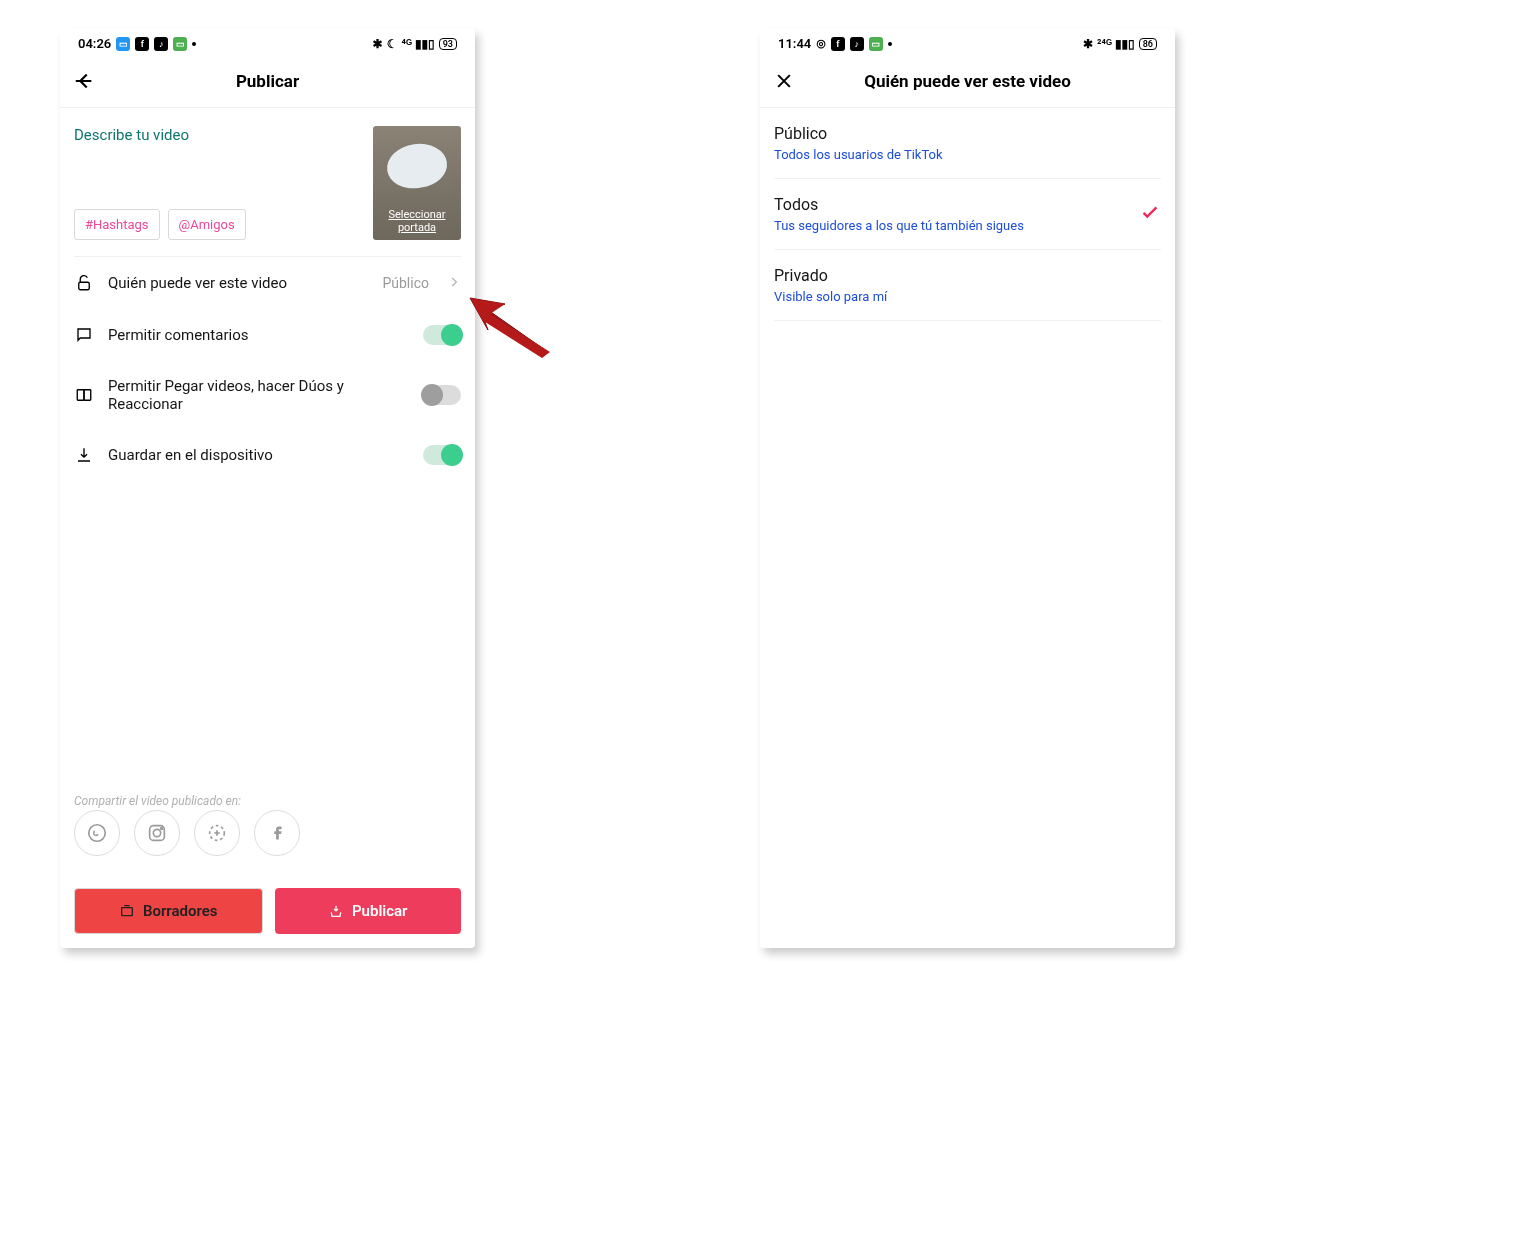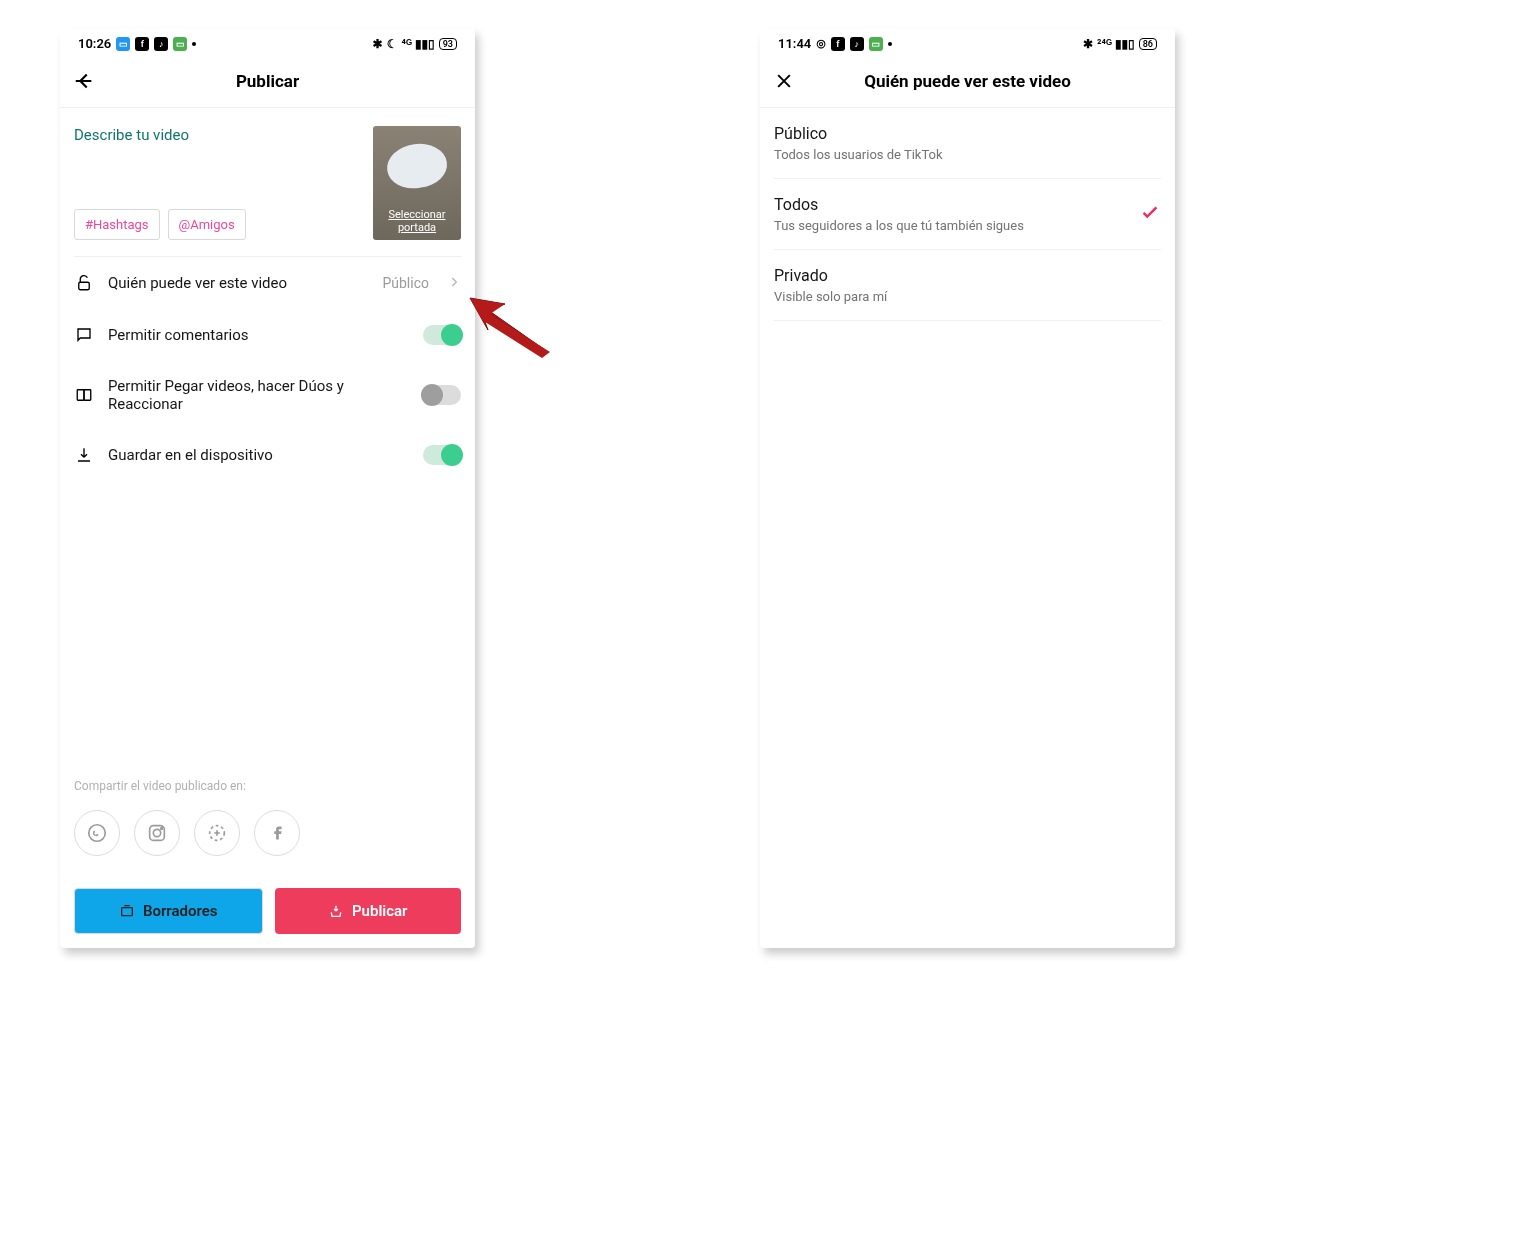--- a/index.html
+++ b/index.html
@@ -129,21 +129,21 @@
   right:-2px; top:-1px;
 }
 .toggle.off { background:#dcdcdc; }
 .toggle.off .knob { background:#9e9e9e; left:-2px; right:auto; }
 
 .share-section {
   position: absolute;
   bottom: 92px;
   left: 14px; right:14px;
 }
-.share-label { color:#b1b1b1; font-size:12px; margin-bottom:17px; }
+.share-label { color:#b1b1b1; font-size:12px; margin-bottom:2px;font-style:italic; }
 .share-icons { display:flex; gap:14px; }
 .share-circle {
   width: 46px; height:46px;
   border:1.5px solid #dcdcdc;
   border-radius:50%;
   display:flex; align-items:center; justify-content:center;
   color:#9b9b9b;
 }
 
 .btnrow {
@@ -157,54 +157,54 @@
   flex:1;
   height:46px;
   border-radius:4px;
   display:flex;
   align-items:center;
   justify-content:center;
   gap:8px;
   font-size:15px;
   font-weight:600;
 }
-.btn.secondary { border:1px solid #d9d9d9; color:#222; background:#0ea5e9; }
+.btn.secondary { border:1px solid #d9d9d9; color:#222; background:#ef4444; }
 .btn.primary { background:#ee3d5c; color:#fff; }
 
 
 .option-list { padding: 0 14px; }
 .option {
   padding: 16px 0;
   border-bottom: 1px solid #f0f0f0;
   display:flex;
   align-items:center;
 }
 .option-text { flex:1; }
 .option-title { font-size:16px; color:#161616; margin-bottom:4px; }
-.option-sub { font-size:13px; color:#737373; }
+.option-sub { font-size:13px; color:#1d4ed8; }
 
 .checkmark { color:#ee2a5a; }
 
 .arrow-annotation {
   position: absolute;
   left: 460px;
   top: 280px;
   width: 100px;
   height: 90px;
   z-index: 50;
 }
 </style>
 </head>
 <body>
 
 <div class="phone phone1">
 
   <div class="statusbar">
     <div class="status-left">
-      <span>10:26</span>
+      <span>04:26</span>
       <span class="status-icon-badge sq-blue">▭</span>
       <span class="status-icon-badge sq-black">f</span>
       <span class="status-icon-badge sq-black">♪</span>
       <span class="status-icon-badge sq-green">▭</span>
       <span class="dot"></span>
     </div>
     <div class="status-right">
       <span>✱</span>
       <span>☾</span>
       <span>⁴ᴳ ▮▮▯</span>

